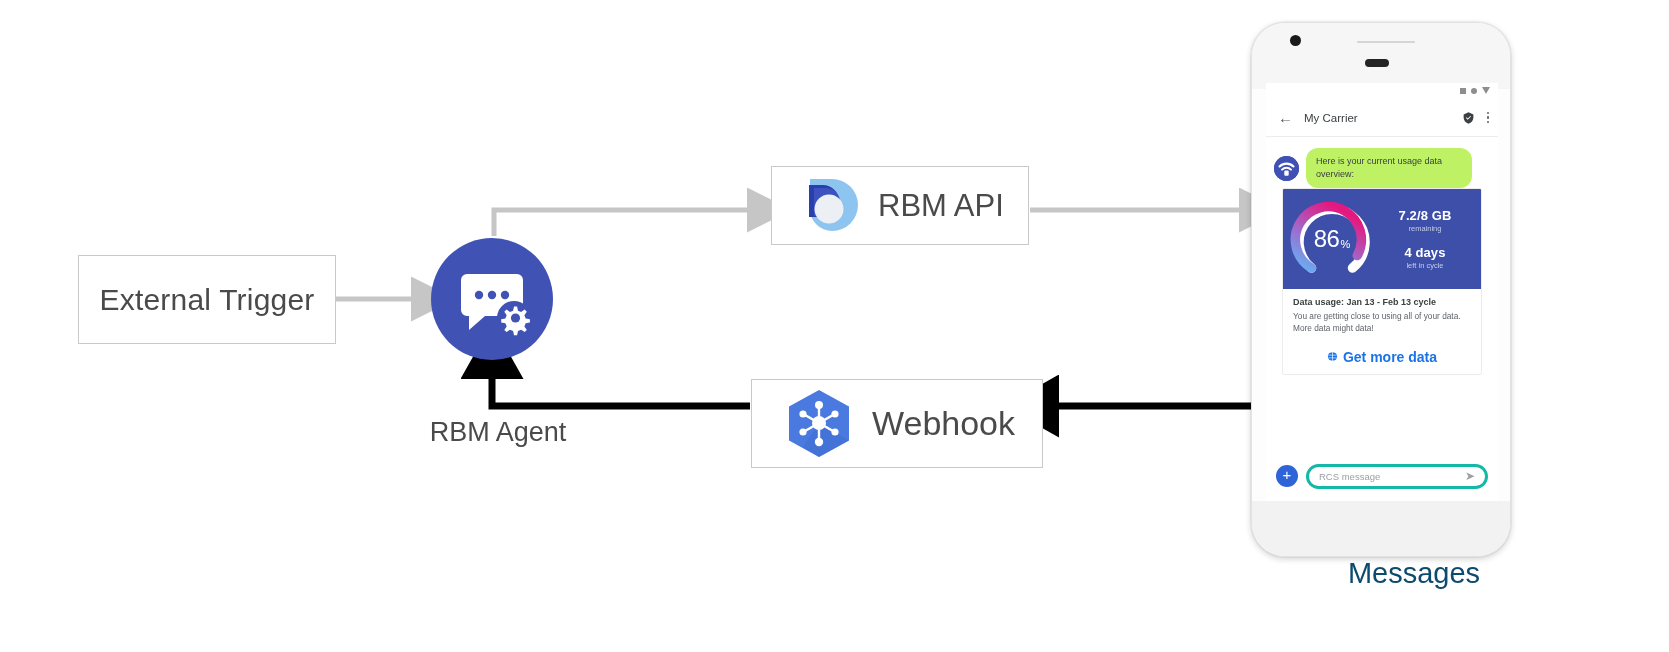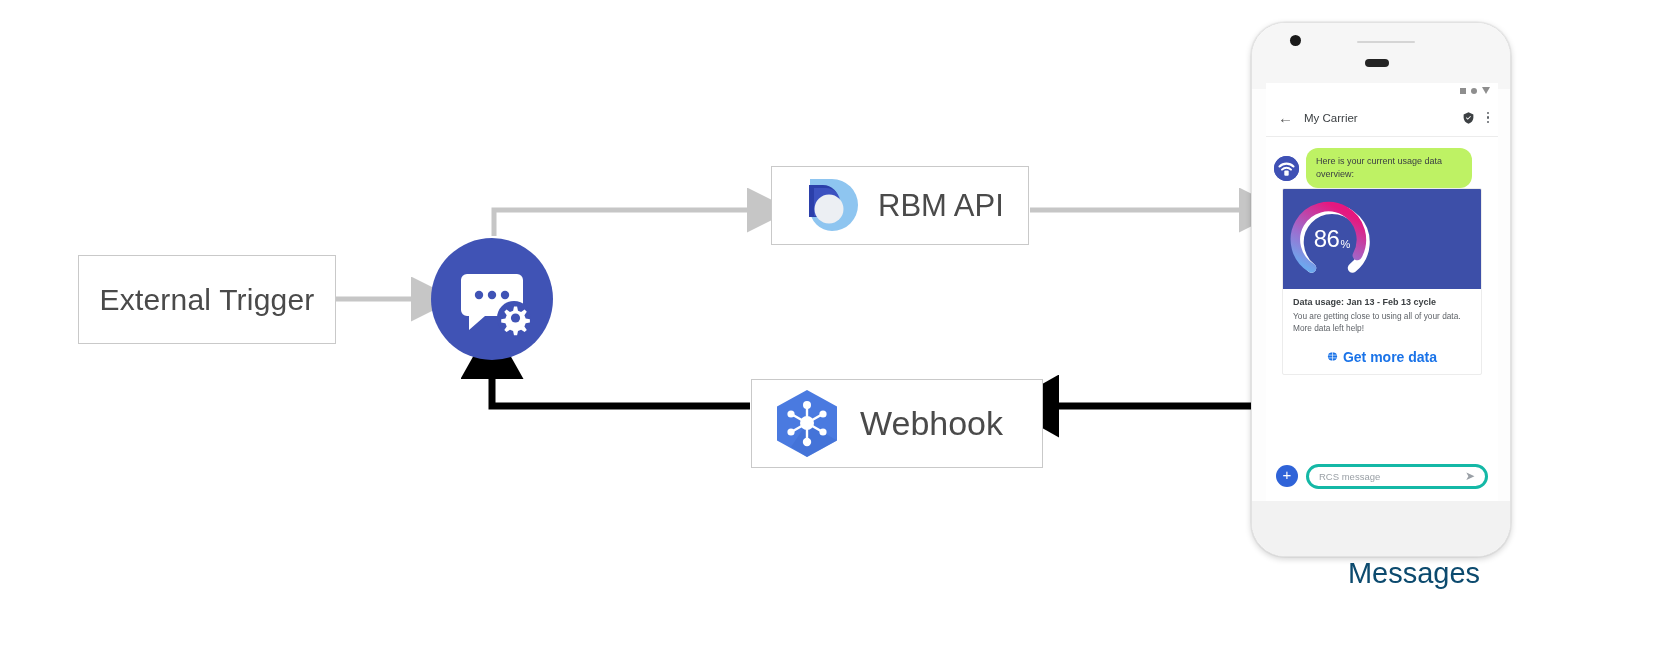--- a/index.html
+++ b/index.html
@@ -60,21 +60,21 @@
     font-size: 31px;
     margin-left: 18px;
   }
 
   
   #webhook-box {
     left: 751px;
     top: 379px;
     width: 292px;
     height: 89px;
-    padding-left: 20px;
+    padding-left: 32px;
   }
   #webhook-box .node-label {
     font-size: 34px;
     margin-left: 18px;
   }
 
   
   #rbm-agent {
     position: absolute;
     left: 431px;
@@ -455,20 +455,21 @@
     <svg width="122" height="122" viewBox="0 0 122 122">
       <path d="M36 36 h50 a6 6 0 0 1 6 6 v30 a6 6 0 0 1 -6 6 h-32 l-16 14 v-14 h-2 a6 6 0 0 1 -6 -6 v-30 a6 6 0 0 1 6 -6 z" fill="#ffffff"></path>
       <circle cx="48" cy="57" r="4.2" fill="#4053b5"></circle>
       <circle cx="61" cy="57" r="4.2" fill="#4053b5"></circle>
       <circle cx="74" cy="57" r="4.2" fill="#4053b5"></circle>
       <circle cx="83" cy="80" r="17" fill="#4053b5"></circle>
       <path d="M83 68.5 l3.1 0 0.9 4.2 3.1 1.3 3.5-2.4 2.2 2.2 -2.4 3.5 1.3 3.1 4.2 0.9 0 3.1 -4.2 0.9 -1.3 3.1 2.4 3.5 -2.2 2.2 -3.5-2.4 -3.1 1.3 -0.9 4.2 -3.1 0 -0.9-4.2 -3.1-1.3 -3.5 2.4 -2.2-2.2 2.4-3.5 -1.3-3.1 -4.2-0.9 0-3.1 4.2-0.9 1.3-3.1 -2.4-3.5 2.2-2.2 3.5 2.4 3.1-1.3 z" fill="#ffffff"></path>
       <circle cx="84.5" cy="80" r="4.6" fill="#4053b5"></circle>
     </svg>
   </div>
+  <div id="rbm-agent-caption">RBM Agent</div>
 
   <div class="node-box" id="rbm-api-box">
     <svg width="66" height="66" viewBox="0 0 66 66">
       <path d="M8 6 h30 a22 22 0 0 1 0 52 a22 22 0 0 1 -22 -22 v-30 z" fill="#8ec5f0"></path>
       <path d="M15 12 h14 a16 16 0 0 1 0 32 h-14 z" fill="#2b3faa"></path>
       <path d="M20 15 h12 a14 14 0 0 1 0 28 h-12 z" fill="#3f56c4" opacity="0.85"></path>
       <circle cx="35" cy="36" r="14.5" fill="#eceff3"></circle>
     </svg>
     <span class="node-label">RBM API</span>
   </div>
@@ -552,24 +553,31 @@
                   </linearGradient>
                 </defs>
                 <path d="M22.5 72 A33 33 0 1 1 63.5 72" fill="none" stroke="#ffffff" stroke-width="9.5" stroke-linecap="round"></path>
                 <path d="M22.5 72 A33 33 0 1 1 68.3 59.5" fill="none" stroke="url(#gg)" stroke-width="9.5" stroke-linecap="round"></path>
               </svg>
               <div id="gauge-text">
                 <span class="num">86</span>
                 <span class="pct">%</span>
               </div>
             </div>
+            <div id="hero-right">
+              <div class="hero-big">7.2/8 GB</div>
+              <div class="hero-small">remaining</div>
+              <div class="hero-gap"></div>
+              <div class="hero-big">4 days</div>
+              <div class="hero-small">left in cycle</div>
+            </div>
           </div>
           <div id="card-body">
             <div id="card-title">Data usage: Jan 13 - Feb 13 cycle</div>
-            <div id="card-desc">You are getting close to using all of your data. More data left help!</div>
+            <div id="card-desc">You are getting close to using all of your data. More data might data!</div>
           </div>
           <div id="card-action">
             <svg width="11" height="11" viewBox="0 0 24 24">
               <circle cx="12" cy="12" r="10" fill="#1a73e8"></circle>
               <path d="M12 2 a14 10 0 0 0 0 20 a14 10 0 0 0 0 -20" fill="none" stroke="#fff" stroke-width="1.6"></path>
               <path d="M3 9 h18 M3 15 h18 M12 2 v20" stroke="#fff" stroke-width="1.4" fill="none"></path>
             </svg>
             <span>Get more data</span>
           </div>
         </div>

